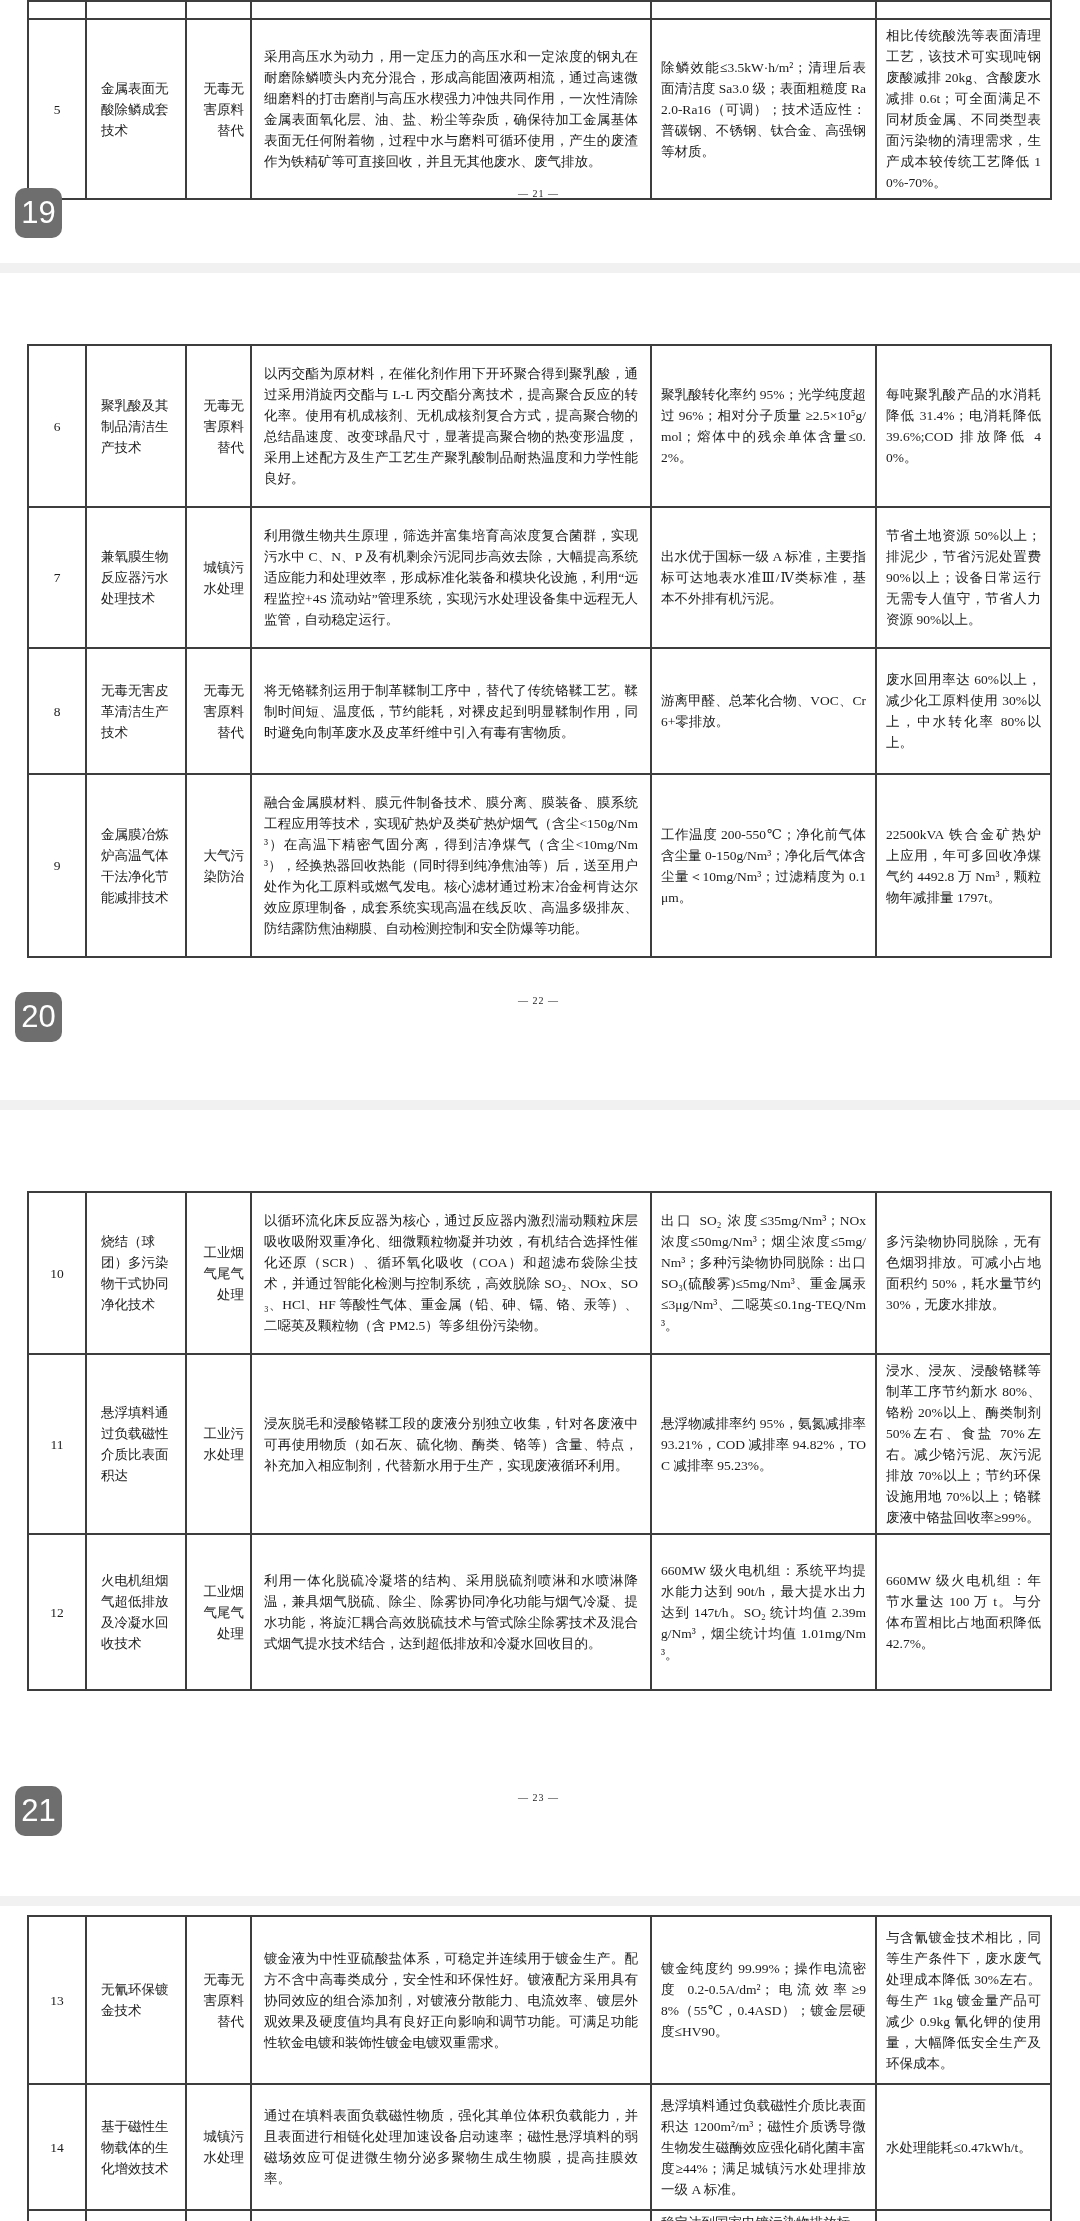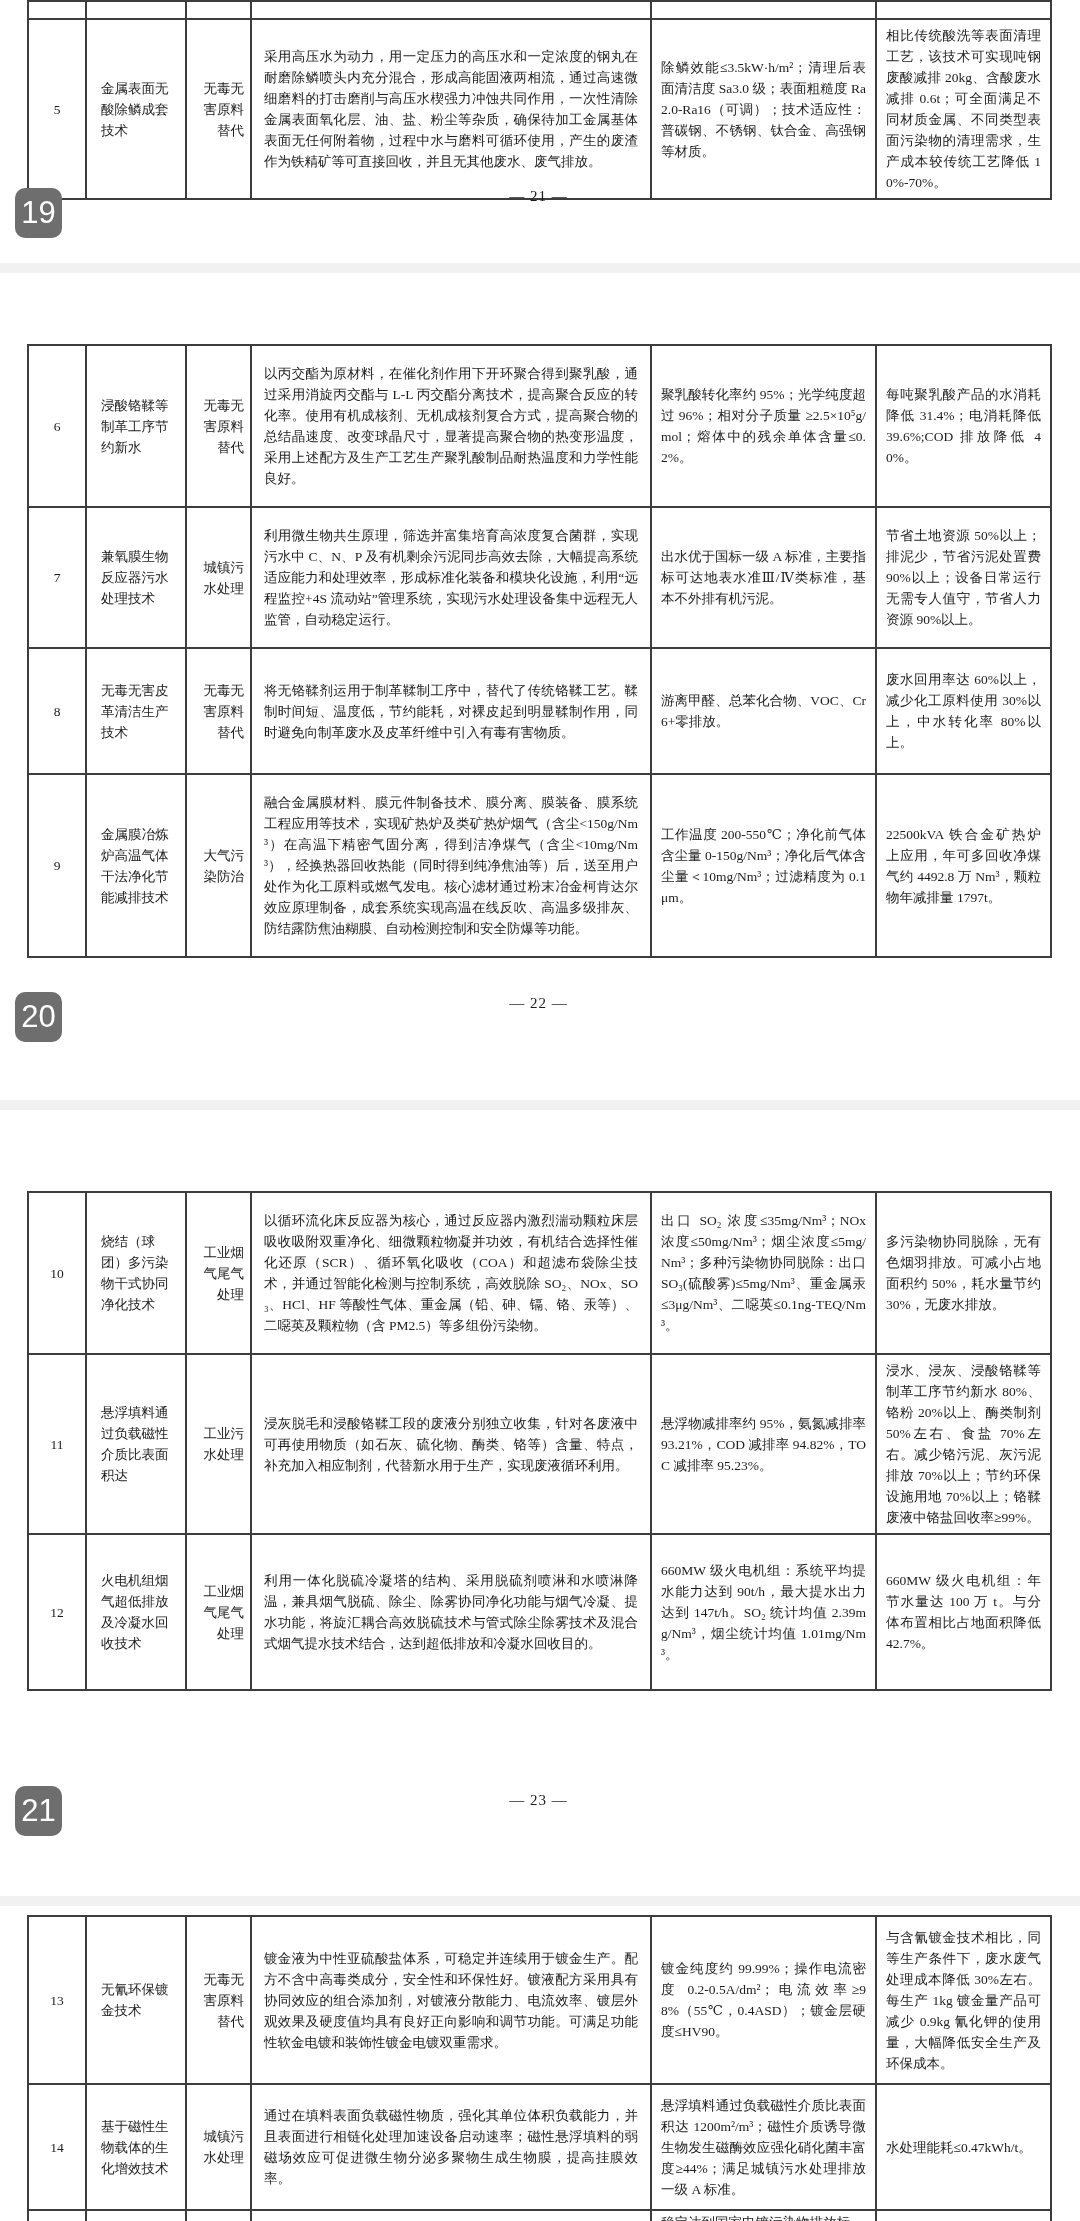--- a/index.html
+++ b/index.html
@@ -29,21 +29,21 @@
   td.c-name{text-align:left;padding:4px 8px 4px 14px;}
   td.c-cat{text-align:right;padding:20px 6px;}
   td.c-desc{text-align:justify;text-justify:inter-ideograph;padding:17px 12px;}
   td.c-spec{text-align:justify;text-justify:inter-ideograph;padding:5px 9px;}
   td.c-ben{text-align:justify;text-justify:inter-ideograph;padding:5px 9px;margin-top:21px;}
   tr.sliver td{height:16px;padding:0;}
   tr.partial td{vertical-align:top;padding-top:1px;}
   .page-footer{
     position:absolute;left:27px;width:1023px;
     text-align:center;
-    font-size:15px;
+    font-size:10px;
     letter-spacing:1px;
     color:var(--text,#1c1c1c);
   }
   .page-badge{
     position:absolute;left:15px;
     width:47px;height:50px;
     background:var(--badge-bg,#6e6e6e);
     color:var(--badge-text,#ffffff);
     border-radius:10px;
     display:flex;align-items:center;justify-content:center;
@@ -101,21 +101,21 @@
           <col style="width: 58px;">
           <col style="width: 100px;">
           <col style="width: 65px;">
           <col style="width: 400px;">
           <col style="width: 225px;">
           <col style="width: 175px;">
         </colgroup>
         <tbody>
           <tr style="height: 136px;">
     <td class="c-num">6</td>
-    <td class="c-name">浸酸铬鞣等制革工序节约新水</td>
+    <td class="c-name">聚乳酸及其制品清洁生产技术</td>
     <td class="c-cat">无毒无害原料替代</td>
     <td class="c-desc">以丙交酯为原材料，在催化剂作用下开环聚合得到聚乳酸，通过采用消旋丙交酯与 L-L 丙交酯分离技术，提高聚合反应的转化率。使用有机成核剂、无机成核剂复合方式，提高聚合物的总结晶速度、改变球晶尺寸，显著提高聚合物的热变形温度，采用上述配方及生产工艺生产聚乳酸制品耐热温度和力学性能良好。</td>
     <td class="c-spec">聚乳酸转化率约 95%；光学纯度超过 96%；相对分子质量 ≥2.5×10⁵g/mol；熔体中的残余单体含量≤0.2%。</td>
     <td class="c-ben">每吨聚乳酸产品的水消耗降低 31.4%；电消耗降低 39.6%;COD 排放降低 40%。</td>
   </tr>
           <tr style="height: 134px;">
     <td class="c-num">7</td>
     <td class="c-name">兼氧膜生物反应器污水处理技术</td>
     <td class="c-cat">城镇污水处理</td>
     <td class="c-desc">利用微生物共生原理，筛选并富集培育高浓度复合菌群，实现污水中 C、N、P 及有机剩余污泥同步高效去除，大幅提高系统适应能力和处理效率，形成标准化装备和模块化设施，利用“远程监控+4S 流动站”管理系统，实现污水处理设备集中远程无人监管，自动稳定运行。</td>

